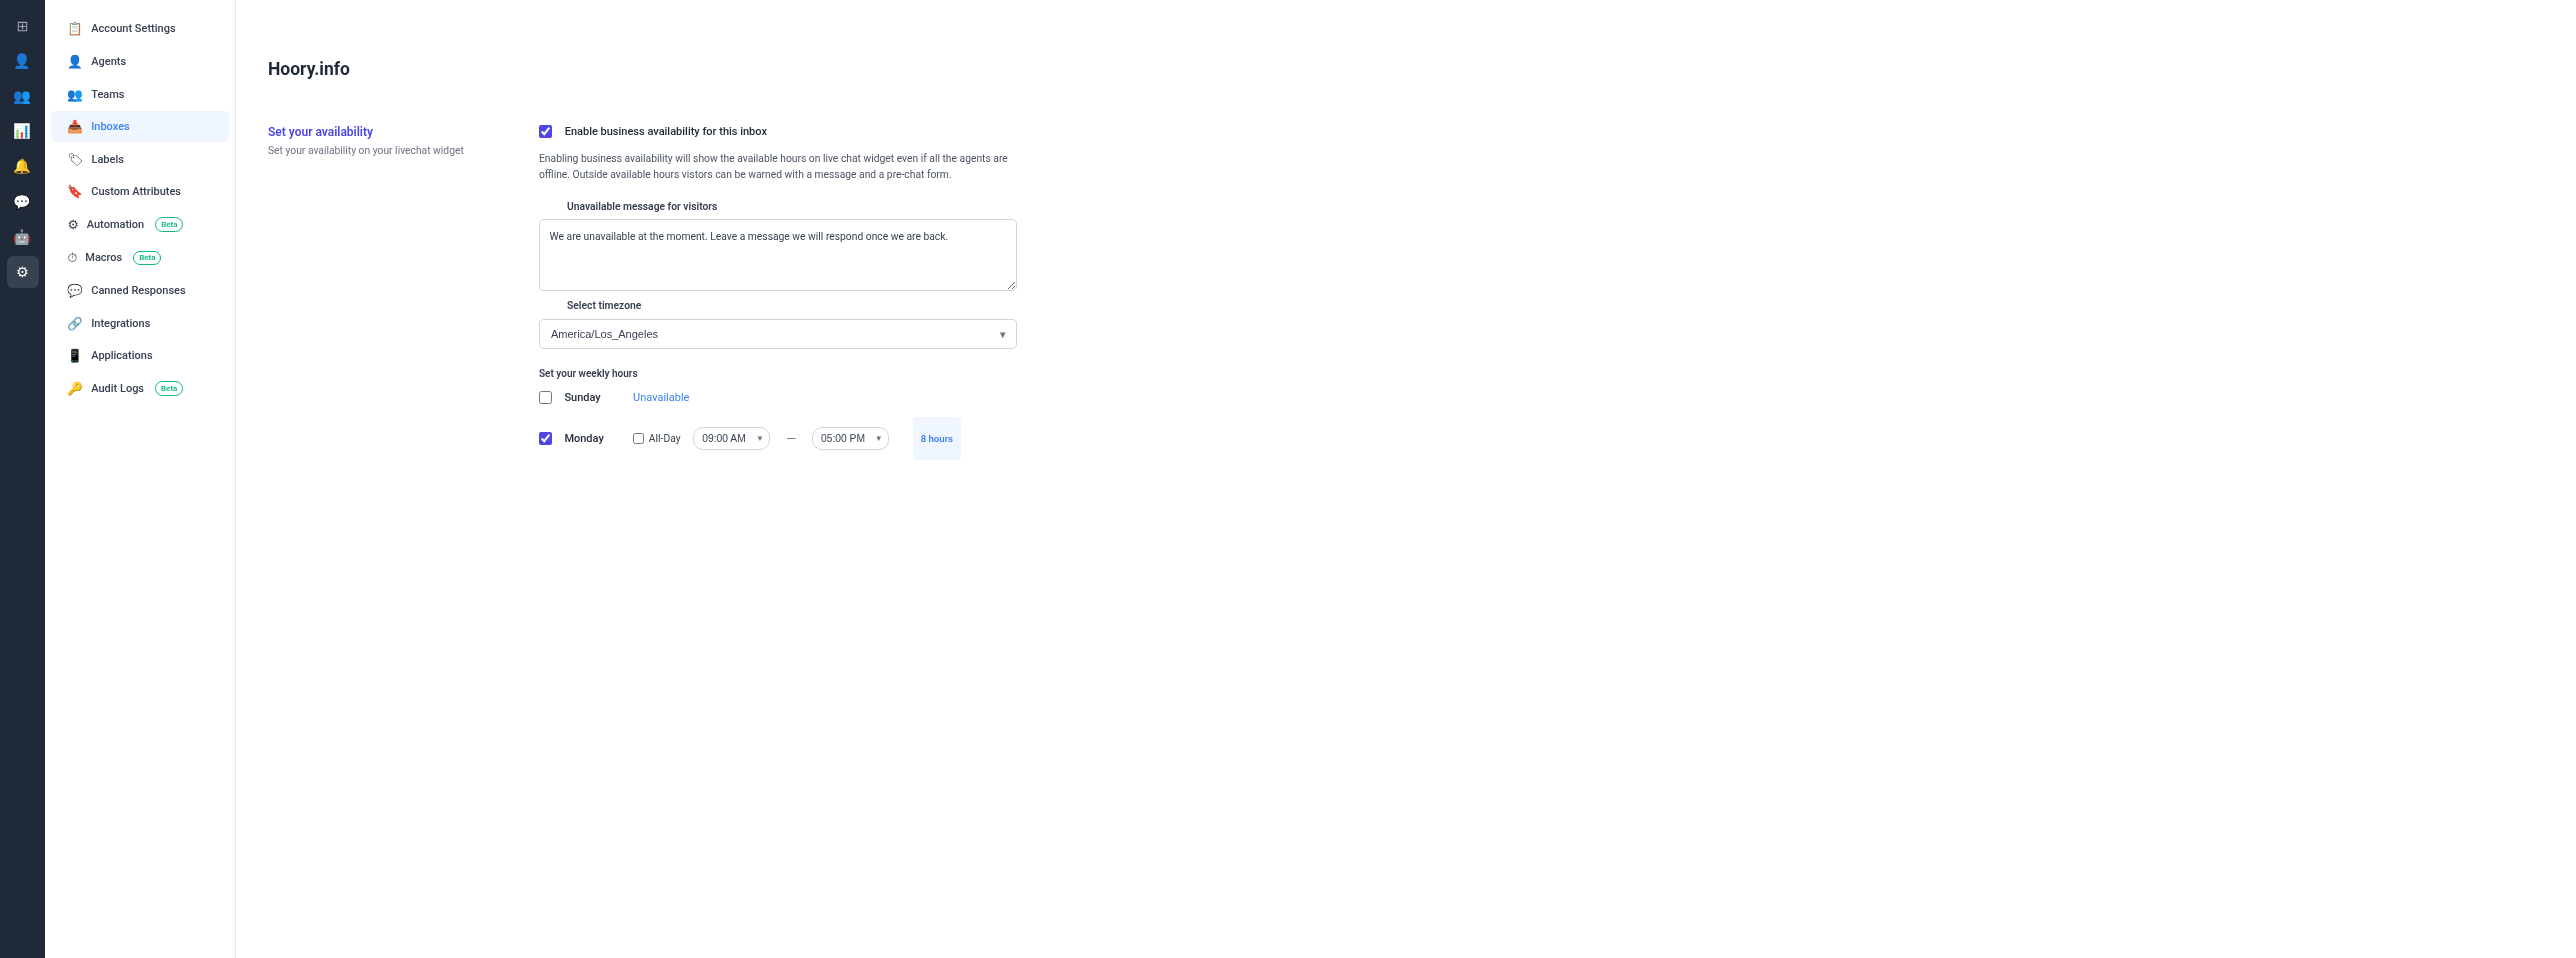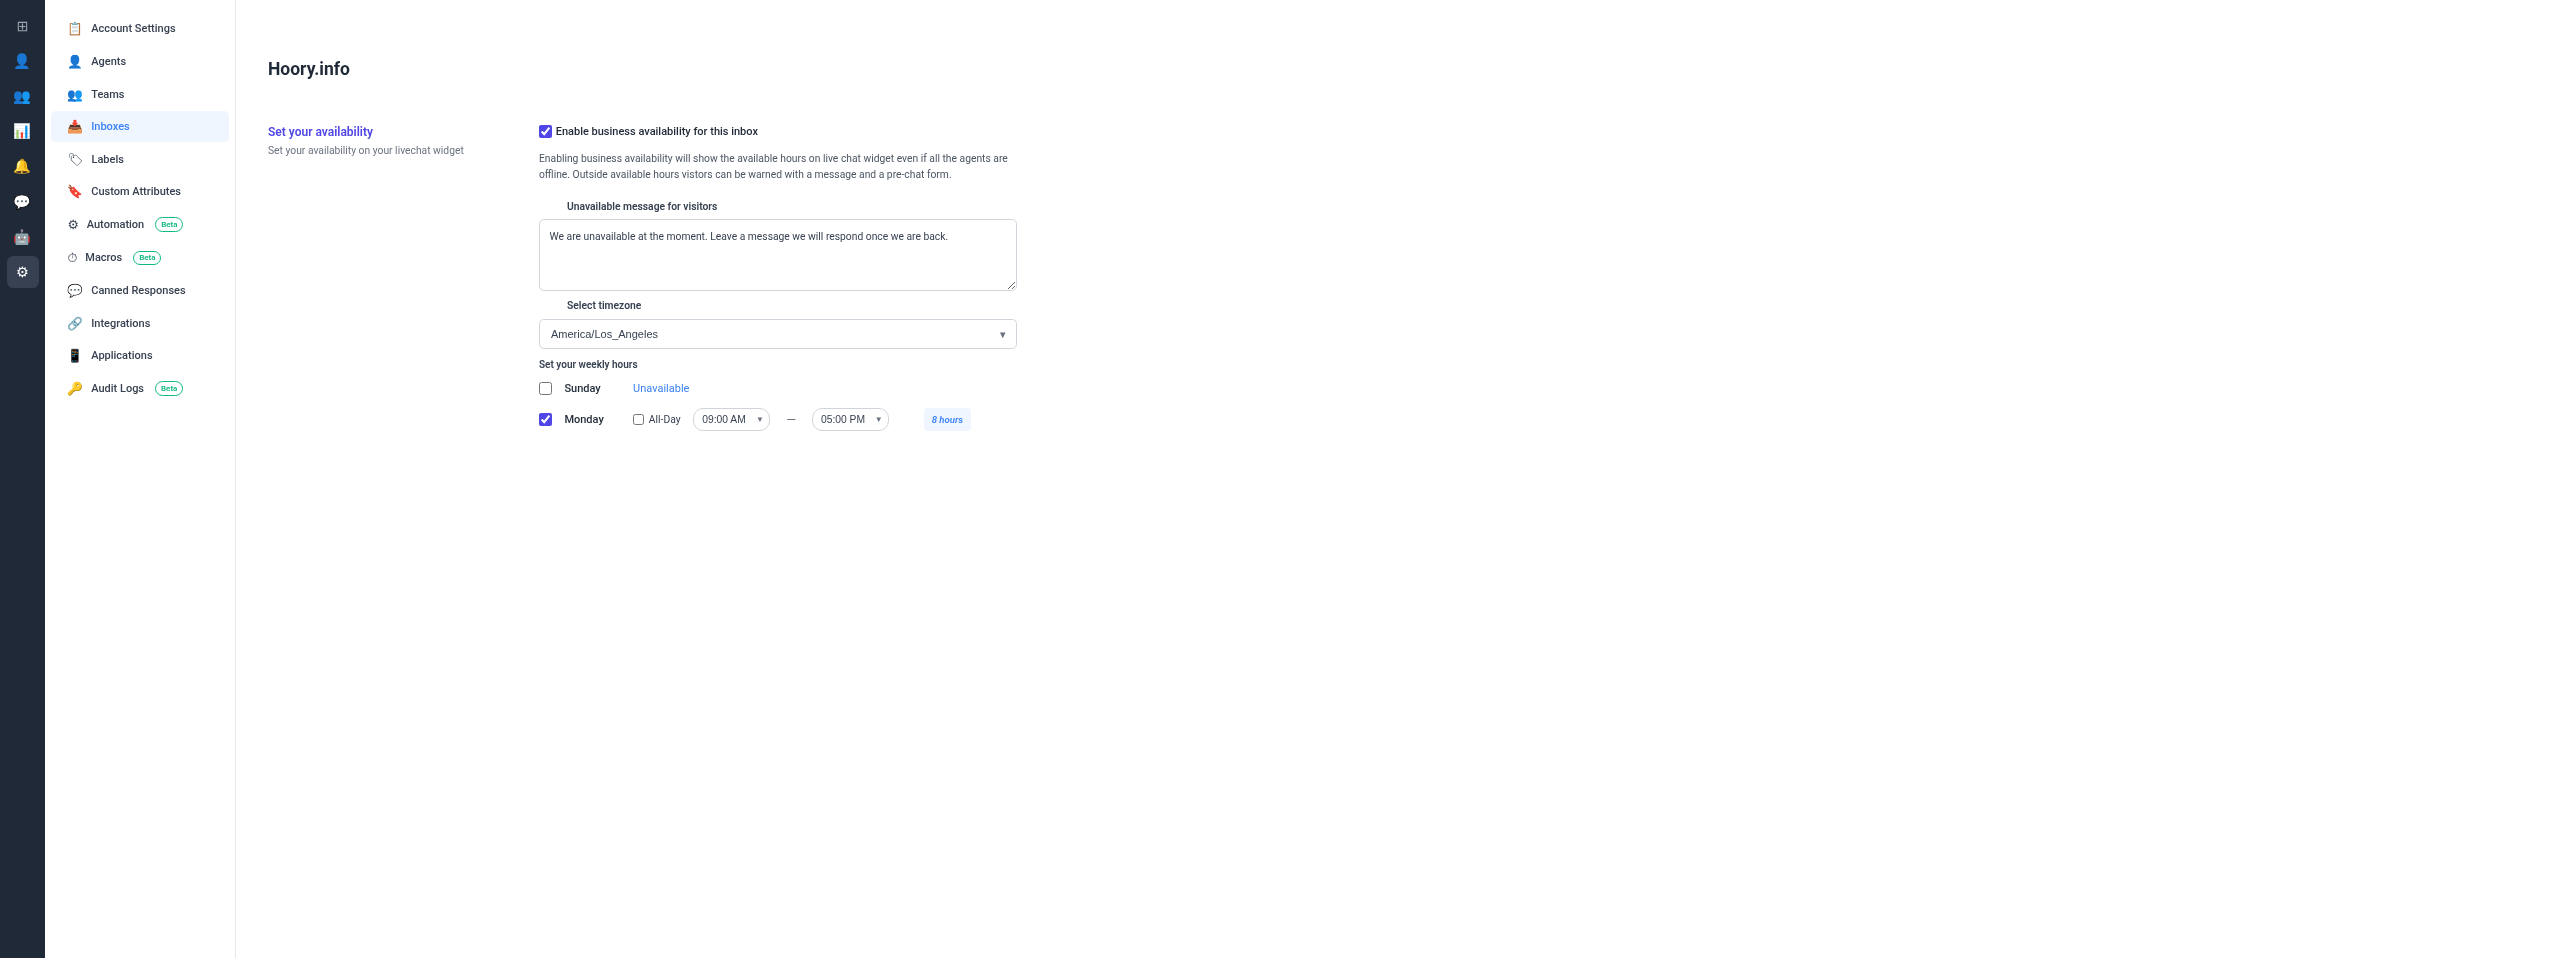--- a/index.html
+++ b/index.html
@@ -137,21 +137,21 @@
 
     .right-panel {
       flex: 1;
       max-width: 478px;
     }
 
     
     .checkbox-row {
       display: flex;
       align-items: center;
-      gap: 4px;
+      gap: 13px;
       margin-bottom: 12.7px;
     }
     .checkbox-row input[type="checkbox"] {
       width: 12.7px;
       height: 12.7px;
       accent-color: #4f46e5;
       cursor: pointer;
     }
     .checkbox-label {
       font-size: 11px;
@@ -183,21 +183,21 @@
       color: #374151;
       resize: vertical;
       min-height: 72px;
       outline: none;
       font-family: inherit;
       margin-bottom: 5px;
     }
 
     .select-field-wrapper {
       position: relative;
-      margin-bottom: 10px;
+      margin-bottom: 19px;
     }
     .select-field {
       width: 100%;
       padding: 8px 29px 8px 11px;
       border: 0.8px solid #d1d5db;
       border-radius: 4.8px;
       font-size: 11px;
       color: #374151;
       background: #fff;
       appearance: none;
@@ -287,24 +287,23 @@
     .dash {
       color: #6b7280;
       font-size: 12.7px;
       margin: 0 3.2px;
     }
     .hours-badge {
       background: #eff6ff;
       color: #3b82f6;
       font-size: 9.6px;
       font-weight: 600;
-      padding: 6px 8px;
+      padding: 16px 8px;
       border-radius: 4px;
-      margin-left: 22px;
-      font-style: italic;
+      margin-left: 11px;
     }
   </style>
 </head>
 <body>
 
 <div class="icon-bar">
   <div class="icon-bar-item">⊞</div>
   <div class="icon-bar-item">👤</div>
   <div class="icon-bar-item">👥</div>
   <div class="icon-bar-item">📊</div>

